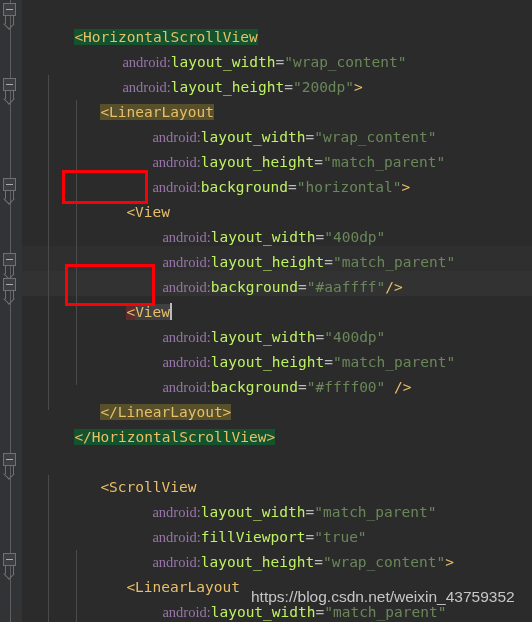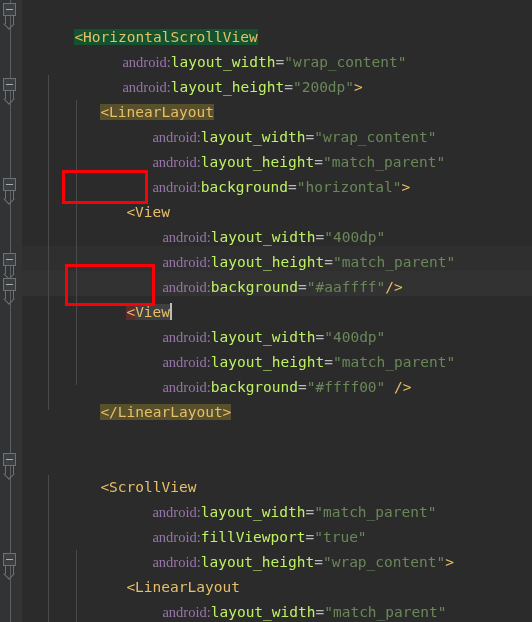--- a/index.html
+++ b/index.html
@@ -273,20 +273,23 @@
     </div>
 
     <div class="line" style="top:350px; padding-left:88px;">
       <span class="ns">android:</span><span class="attr">background</span><span class="eq">=</span><span class="str">"#ffff00"</span><span class="brk"> /&gt;</span>
     </div>
 
     <div class="line" style="top:375px; padding-left:26px;">
       <span class="tag hl-olive">&lt;/LinearLayout&gt;</span>
     </div>
 
+    <div class="line" style="top:400px; padding-left:0px;">
+      <span class="tag hl-green">&lt;/HorizontalScrollView&gt;</span>
+    </div>
 
     <div class="line" style="top:425px;"></div>
 
     <div class="line" style="top:450px; padding-left:26px;">
       <span class="tag">&lt;ScrollView</span>
     </div>
 
     <div class="line" style="top:475px; padding-left:78px;">
       <span class="ns">android:</span><span class="attr">layout_width</span><span class="eq">=</span><span class="str">"match_parent"</span>
     </div>
@@ -309,14 +312,15 @@
 
     <div class="line" style="top:600px; padding-left:88px;">
       
     </div>
 
   </div>
 
   <div class="redbox" style="left:62px; top:170px; width:86px; height:34px;"></div>
   <div class="redbox" style="left:65px; top:264px; width:90px; height:42px;"></div>
 
+  <div class="watermark" style="left:251px; top:588px;">https://blog.csdn.net/weixin_43759352</div>
 
 </div>
 
 </body></html>

